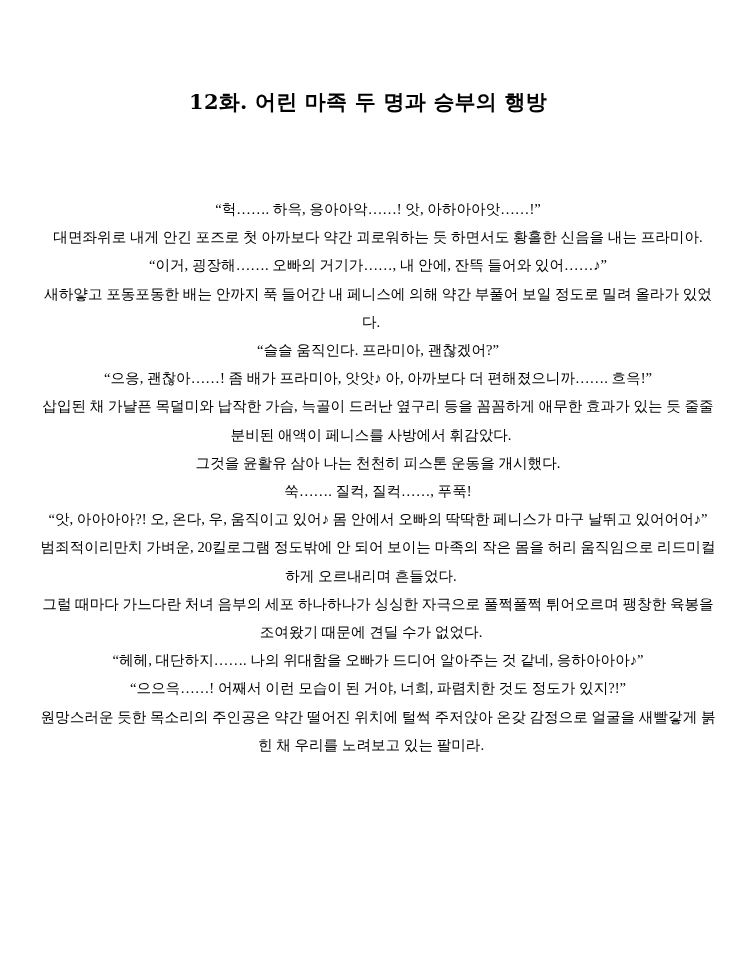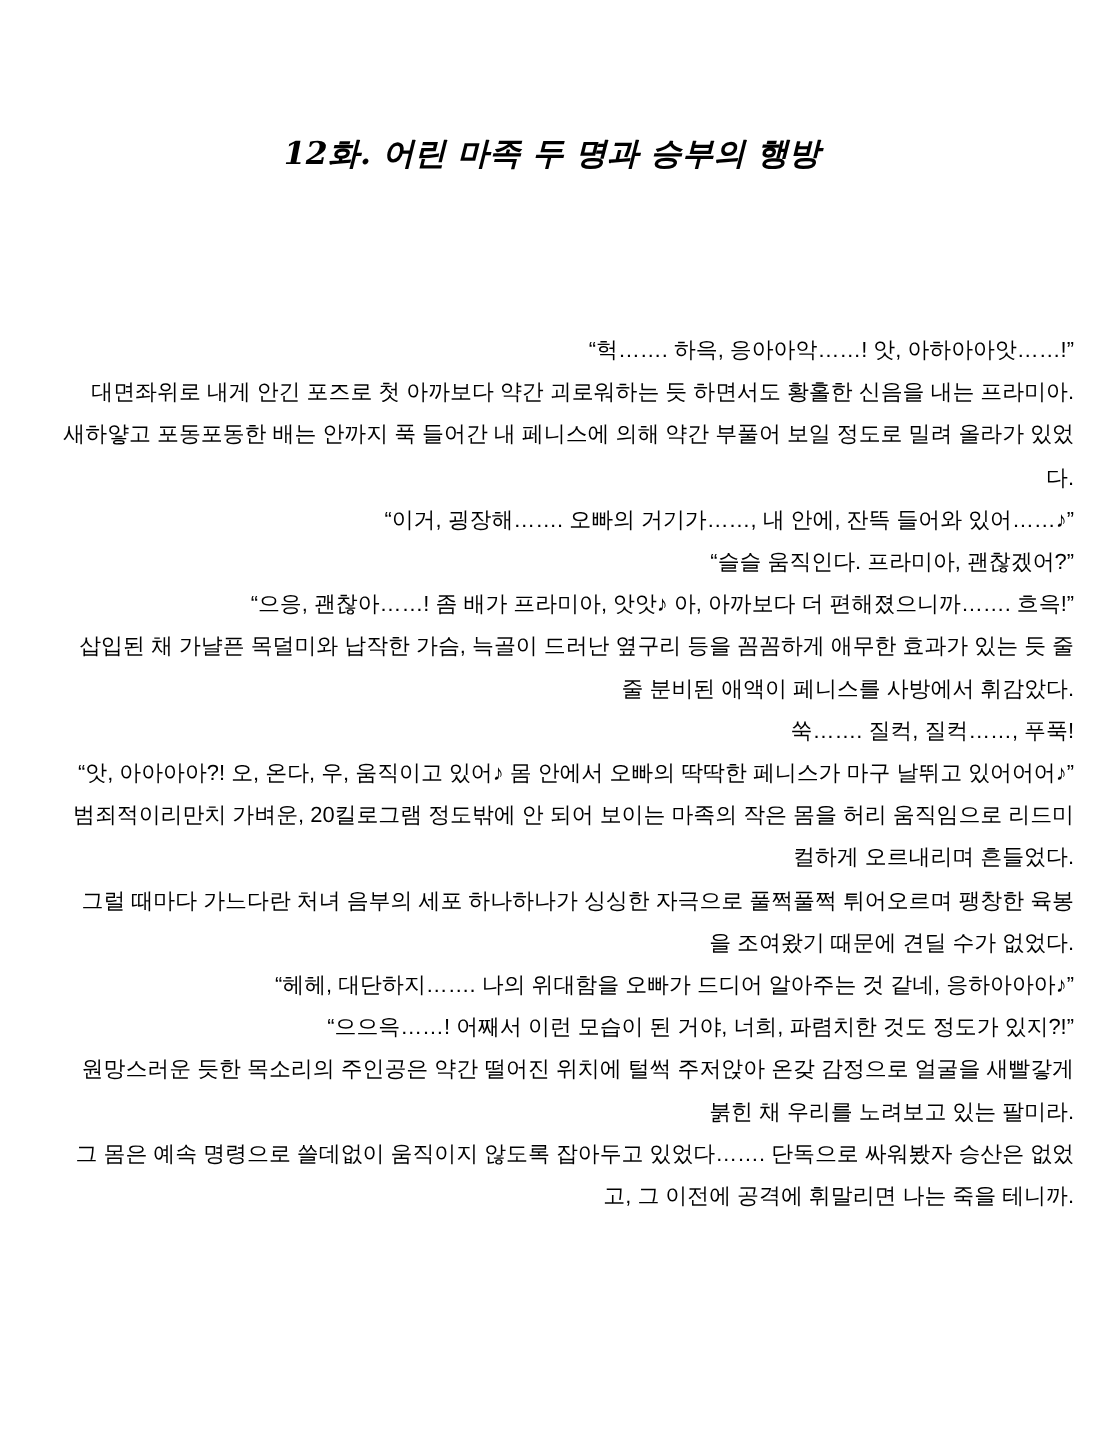--- a/index.html
+++ b/index.html
@@ -25,57 +25,56 @@
     position: absolute;
     top: 74px;
     left: 0;
     width: 736px;
     text-align: center;
     font-size: 21px;
     font-weight: bold;
     font-family: "DejaVu Serif", serif;
     letter-spacing: 0.2px;
     white-space: nowrap;
-    font-style: italic;
   }
   .body-text {
     position: absolute;
-    top: 220px;
+    top: 195px;
     left: 26px;
     width: 690px;
     font-size: 14.6px;
     line-height: 28.2px;
-    font-family: Liberation Sans, sans-serif;
-    text-align: right;
+    font-family: Liberation Serif, serif;
+    text-align: center;
   }
   .para {
     margin: 0;
     text-indent: 14px;
     word-break: break-all;
     white-space: normal;
   }
 </style>
 </head>
 <body>
 
 <div class="page">
 
   <h1 class="chapter-title">12화. 어린 마족 두 명과 승부의 행방</h1>
 
   <div class="body-text">
     <p class="para">“헉……. 하윽, 응아아악……! 앗, 아하아아앗……!”</p>
     <p class="para">대면좌위로 내게 안긴 포즈로 첫 아까보다 약간 괴로워하는 듯 하면서도 황홀한 신음을 내는 프라미아.</p>
+    <p class="para">“이거, 굉장해……. 오빠의 거기가……, 내 안에, 잔뜩 들어와 있어……♪”</p>
     <p class="para">새하얗고 포동포동한 배는 안까지 푹 들어간 내 페니스에 의해 약간 부풀어 보일 정도로 밀려 올라가 있었다.</p>
-    <p class="para">“이거, 굉장해……. 오빠의 거기가……, 내 안에, 잔뜩 들어와 있어……♪”</p>
     <p class="para">“슬슬 움직인다. 프라미아, 괜찮겠어?”</p>
     <p class="para">“으응, 괜찮아……! 좀 배가 프라미아, 앗앗♪ 아, 아까보다 더 편해졌으니까……. 흐윽!”</p>
     <p class="para">삽입된 채 가냘픈 목덜미와 납작한 가슴, 늑골이 드러난 옆구리 등을 꼼꼼하게 애무한 효과가 있는 듯 줄줄 분비된 애액이 페니스를 사방에서 휘감았다.</p>
+    <p class="para">그것을 윤활유 삼아 나는 천천히 피스톤 운동을 개시했다.</p>
     <p class="para">쑥……. 질컥, 질컥……, 푸푹!</p>
     <p class="para">“앗, 아아아아?! 오, 온다, 우, 움직이고 있어♪ 몸 안에서 오빠의 딱딱한 페니스가 마구 날뛰고 있어어어♪”</p>
     <p class="para">범죄적이리만치 가벼운, 20킬로그램 정도밖에 안 되어 보이는 마족의 작은 몸을 허리 움직임으로 리드미컬하게 오르내리며 흔들었다.</p>
     <p class="para">그럴 때마다 가느다란 처녀 음부의 세포 하나하나가 싱싱한 자극으로 풀쩍풀쩍 튀어오르며 팽창한 육봉을 조여왔기 때문에 견딜 수가 없었다.</p>
     <p class="para">“헤헤, 대단하지……. 나의 위대함을 오빠가 드디어 알아주는 것 같네, 응하아아아♪”</p>
     <p class="para">“으으윽……! 어째서 이런 모습이 된 거야, 너희, 파렴치한 것도 정도가 있지?!”</p>
     <p class="para">원망스러운 듯한 목소리의 주인공은 약간 떨어진 위치에 털썩 주저앉아 온갖 감정으로 얼굴을 새빨갛게 붉힌 채 우리를 노려보고 있는 팔미라.</p>
-    <p class="para">그 몸은 예속 명령으로 쓸데없이 움직이지 않도록 잡아두고 있었다……. 단독으로 싸워봤자 승산은 없었고, 그 이전에 공격에 휘말리면 나는 죽을 테니까.</p>
   </div>
 
 </div>
 
 </body></html>

